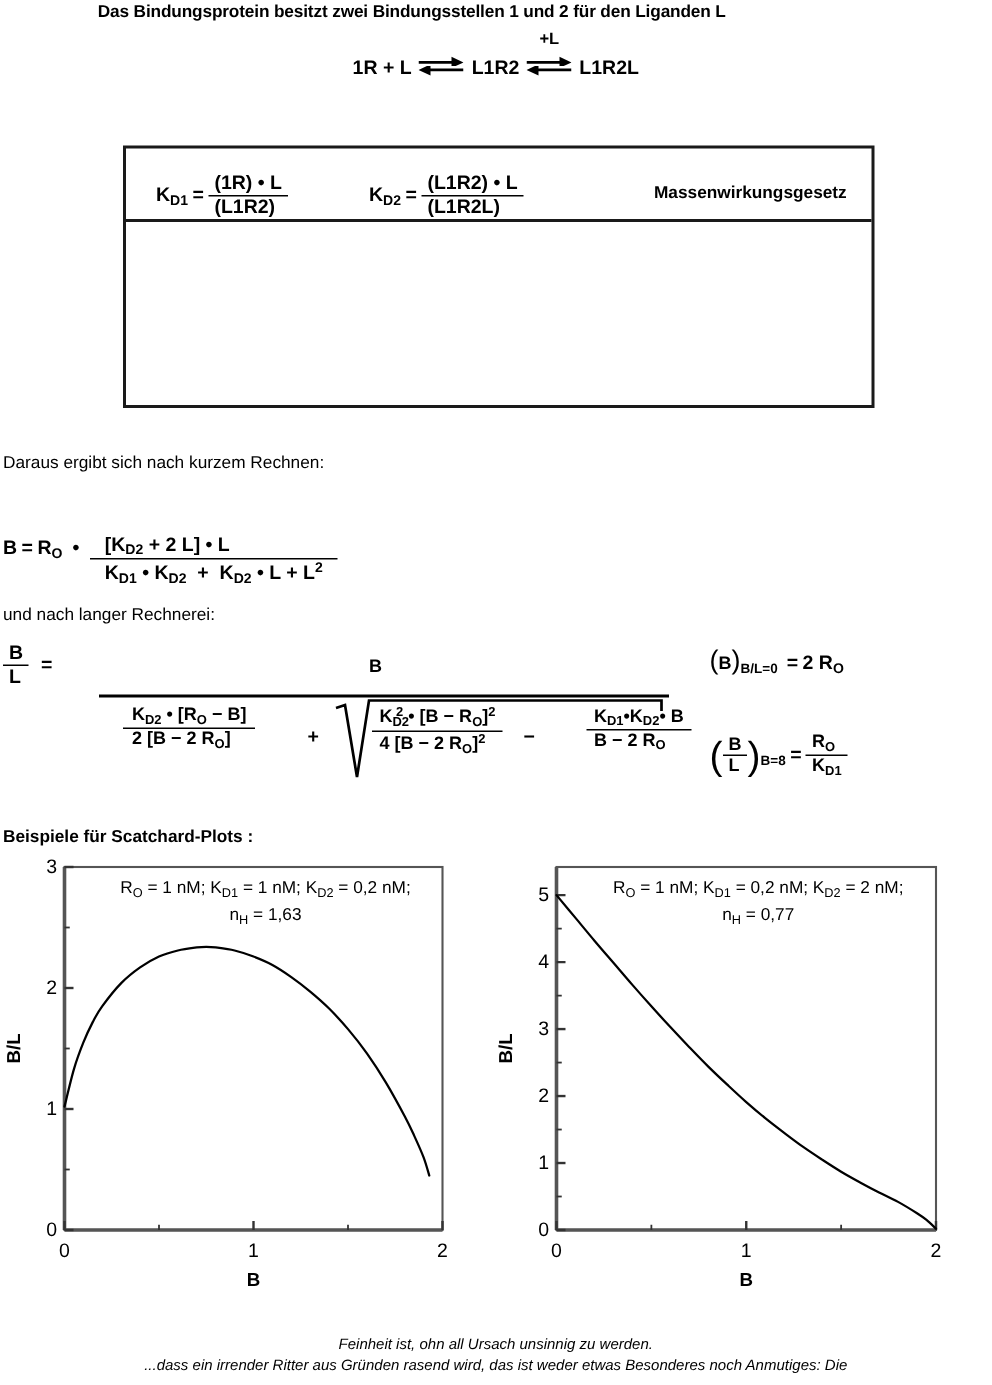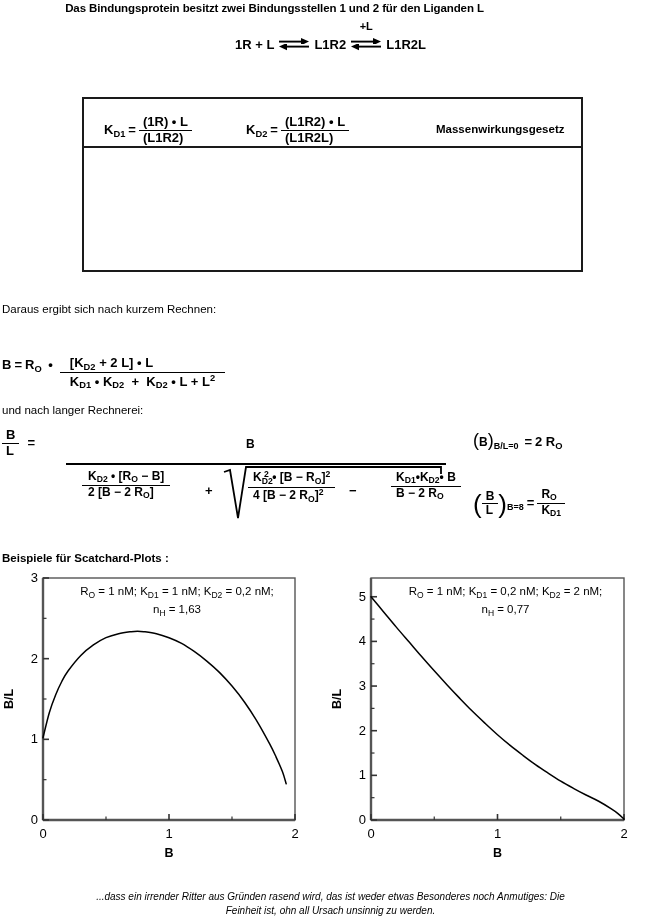--- a/index.html
+++ b/index.html
@@ -302,15 +302,15 @@
       <line x1="229.75" y1="248" x2="229.75" y2="244.5" stroke="#333" stroke-width="1.2"></line>
       <text x="166.5" y="285" text-anchor="middle" font-family="&quot;Liberation Sans&quot;, sans-serif" font-size="12.5" font-weight="bold" fill="#000">B</text>
       <text x="0" y="0" text-anchor="middle" font-family="&quot;Liberation Sans&quot;, sans-serif" font-size="12.5" font-weight="bold" fill="#000" transform="translate(10,127) rotate(-90)">B/L</text>
       <text x="174.5" y="23" text-anchor="middle" font-family="&quot;Liberation Sans&quot;, sans-serif" font-size="11.5" fill="#000"><tspan>R</tspan><tspan dy="3" font-size="8.5">O</tspan><tspan dy="-3"> = 1 nM; K</tspan><tspan dy="3" font-size="8.5">D1</tspan><tspan dy="-3"> = 0,2 nM; K</tspan><tspan dy="3" font-size="8.5">D2</tspan><tspan dy="-3"> = 2 nM;</tspan></text>
       <text x="174.5" y="41" text-anchor="middle" font-family="&quot;Liberation Sans&quot;, sans-serif" font-size="11.5" fill="#000"><tspan>n</tspan><tspan dy="3" font-size="8.5">H</tspan><tspan dy="-3"> = 0,77</tspan></text>
       <path d="M 40.00 24.75 C 42.11 27.28, 48.43 34.87, 52.65 39.93 C 56.87 44.99, 61.08 50.13, 65.30 55.11 C 69.52 60.10, 73.73 64.94, 77.95 69.85 C 82.17 74.76, 86.38 79.75, 90.60 84.58 C 94.82 89.42, 99.03 94.18, 103.25 98.87 C 107.47 103.56, 111.68 108.17, 115.90 112.71 C 120.12 117.25, 124.33 121.72, 128.55 126.11 C 132.77 130.50, 136.98 134.89, 141.20 139.06 C 145.42 143.22, 149.63 147.17, 153.85 151.11 C 158.07 155.05, 162.28 159.00, 166.50 162.72 C 170.72 166.44, 174.93 170.01, 179.15 173.44 C 183.37 176.86, 187.58 180.06, 191.80 183.26 C 196.02 186.46, 200.23 189.66, 204.45 192.63 C 208.67 195.61, 212.88 198.36, 217.10 201.12 C 221.32 203.87, 225.53 206.62, 229.75 209.15 C 233.97 211.69, 238.18 213.99, 242.40 216.30 C 246.62 218.61, 250.83 220.84, 255.05 223.00 C 259.27 225.15, 263.48 226.94, 267.70 229.25 C 271.92 231.55, 277.19 234.83, 280.35 236.84 C 283.51 238.85, 284.57 239.59, 286.67 241.30 C 288.78 243.01, 291.95 246.14, 293.00 247.11" fill="none" stroke="#000" stroke-width="1.5" stroke-linecap="round"></path>
     </svg>
 </div>
 
 <div class="abs" id="footer-quote">
+  <div>Feinheit ist, ohn all Ursach unsinnig zu werden.</div>
   <div>...dass ein irrender Ritter aus Gründen rasend wird, das ist weder etwas Besonderes noch Anmutiges: Die</div>
-  <div>Feinheit ist, ohn all Ursach unsinnig zu werden.</div>
 </div>
 
 </body></html>

